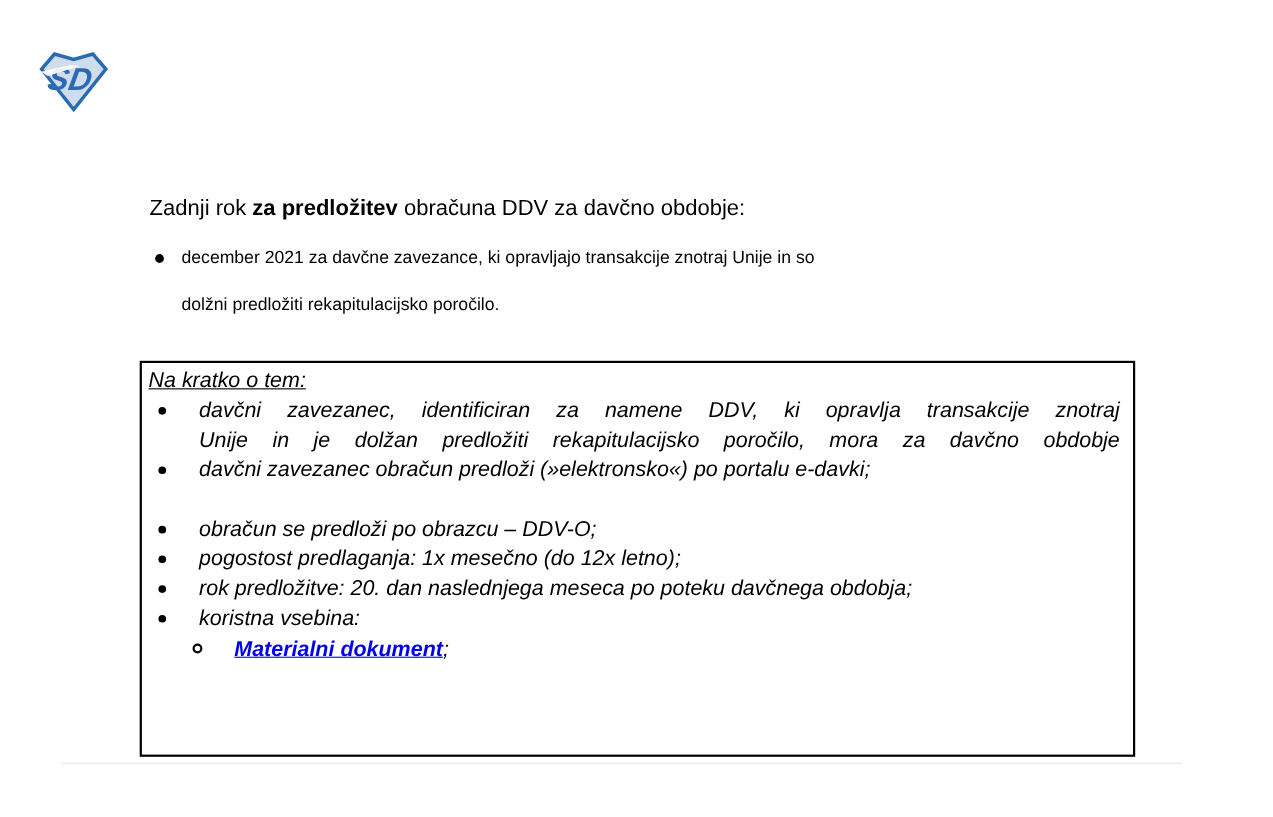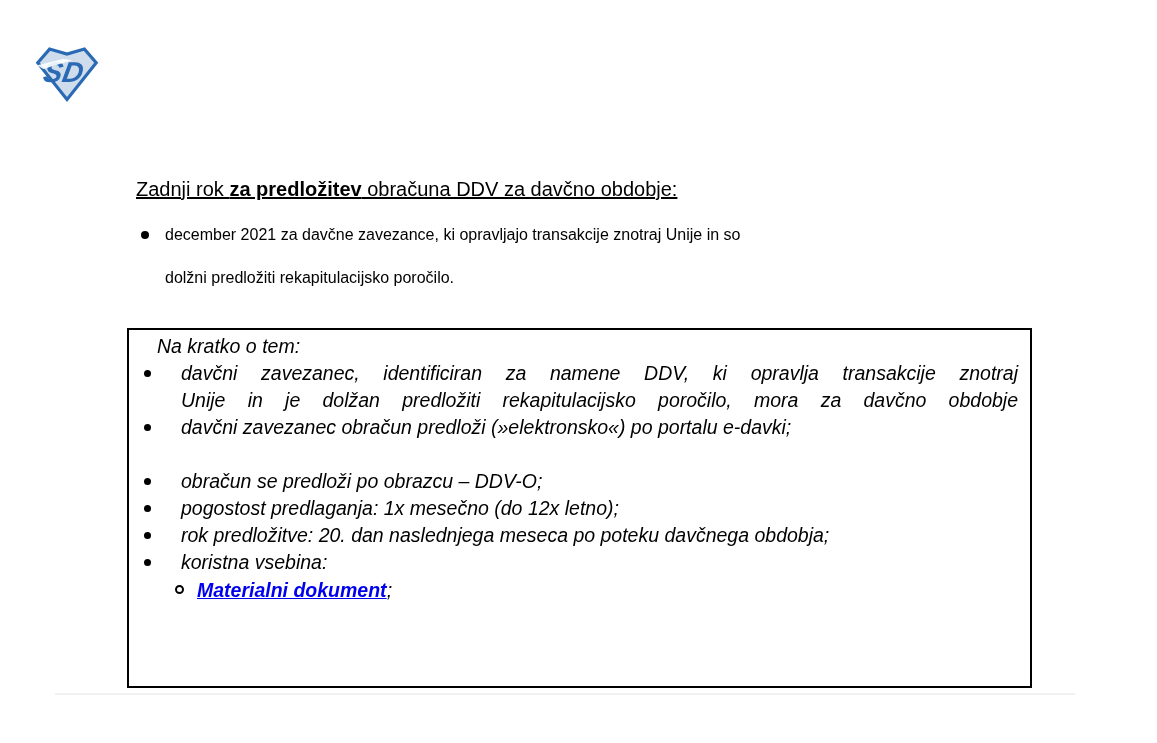--- a/index.html
+++ b/index.html
@@ -8,21 +8,21 @@
     width:1157px; height:743px; position:relative; overflow:hidden;
     font-family:"Liberation Sans", sans-serif; color:#000;
   }
 
   
   .logo { position:absolute; left:35px; top:46px; width:64px; height:56px; }
 
   
   .heading {
     position:absolute; left:136px; top:176px; width:900px;
-    font-size:20px; line-height:26px; white-space:nowrap;text-decoration:underline;
+    font-size:20px; line-height:26px; white-space:nowrap;
   }
   .heading .bold { font-weight:bold; }
 
   
   .intro {
     position:absolute; left:140px; top:213px; width:895px;
     font-size:16px; line-height:43px;
   }
   .intro-row { position:relative; padding-left:25px; }
   .dot-icon {
@@ -30,34 +30,34 @@
     width:8px; height:8px; border-radius:50%; background:#000;
   }
 
   
   .box {
     position:absolute; left:127px; top:328px; width:905px; height:360px;
     border:2px solid #000; padding:3px 12px 0 0;
     font-style:italic; font-size:19.5px; line-height:27px;
   }
   .box-title {
-    margin-left:28px; display:inline-block;
+    margin-left:6px; text-decoration:underline; display:inline-block;
   }
   .b-row { position:relative; padding-left:52px; }
   .b-row .dot-icon { left:15px; top:10px; width:7px; height:7px; }
   .jline { text-align:justify; text-align-last:justify; }
   .spacer { height:27px; }
   .sub-row { position:relative; padding-left:68px; line-height:28px; }
   .circle-icon {
     position:absolute; left:46px; top:9px;
     width:9px; height:9px; border:2px solid #000; border-radius:50%;
     background:transparent;
   }
   a.doc-link, .doc-link {
-    color:#0000EE; font-weight:bold; text-decoration:underline; cursor:pointer;
+    color:#0000EE; font-weight:bold; text-decoration:underline; cursor:pointer;margin-left:16px;
   }
 
   
   .page-divider {
     position:absolute; left:55px; top:693px; width:1020px; height:2px;
     background:#f1f1f1;
   }
 </style>
 </head>
 <body>

